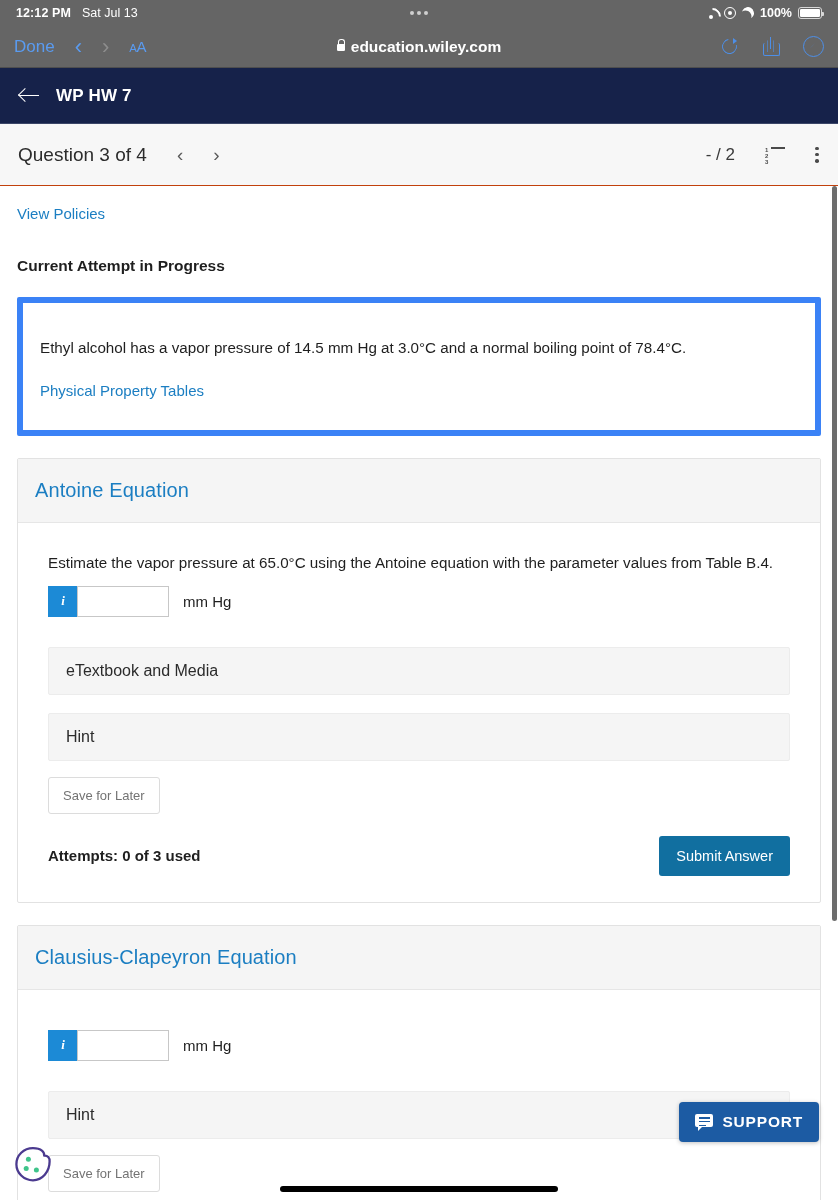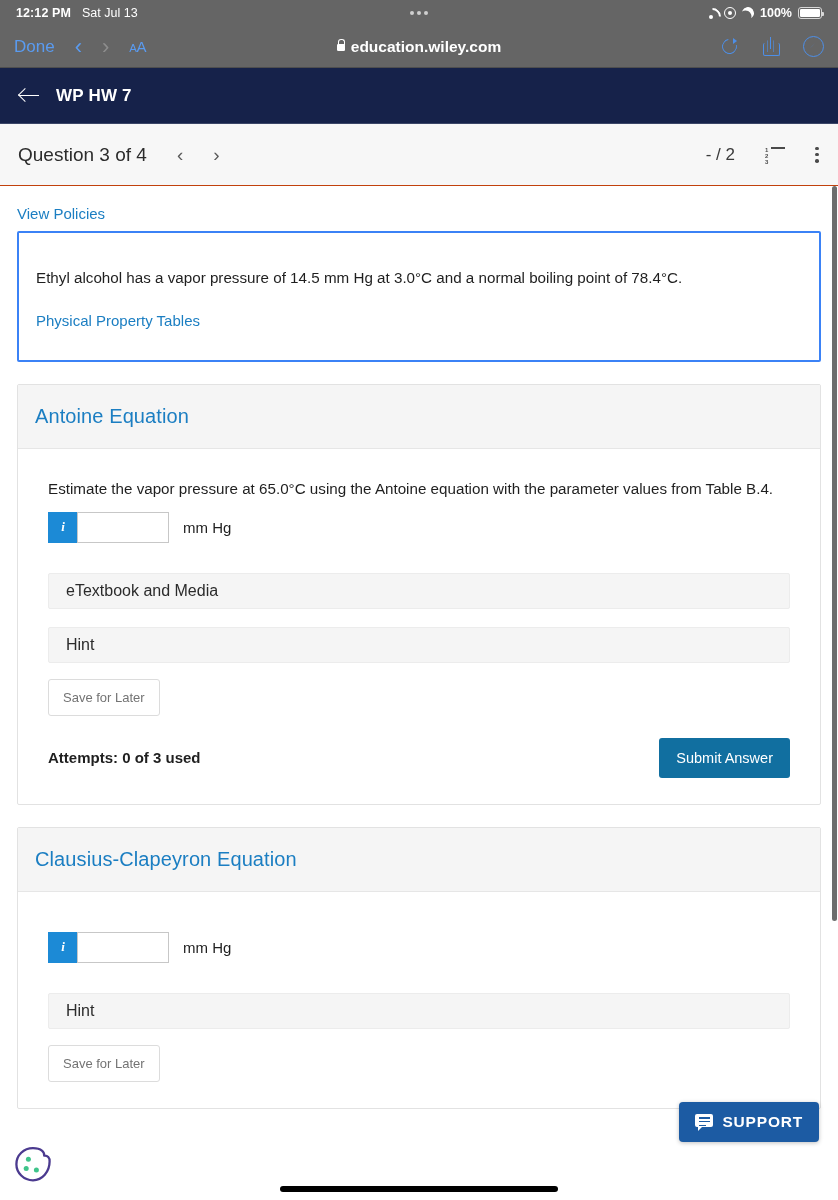--- a/index.html
+++ b/index.html
@@ -237,23 +237,23 @@
     cursor: pointer;
     display: inline-block;
   }
   .view-policies { margin: 19px 0 0 0; }
   .attempt-status {
     font-size: 15.5px; font-weight: 700; color: #1f1f1f;
     margin: 34px 0 0 0;
   }
 
   .card {
-    border: 2px solid #3b82f6;
+    border: 6px solid #3b82f6;
     background: #ffffff;
-    margin-top: 8px;
+    margin-top: 22px;
     border-radius: 2px;
   }
   .prompt-card { padding: 34px 17px 30px 17px; }
   .prompt-text {
     font-size: 15.2px; color: #1f1f1f; line-height: 1.5;
   }
   .prompt-link { margin-top: 22px; }
 
   .section { border: 1px solid #e2e2e2; background: #fff; margin-top: 22px; border-radius: 2px; }
   .section-head {
@@ -294,21 +294,21 @@
     padding: 0 6px;
     font-family: "Liberation Sans", sans-serif;
     outline: none;
   }
   .unit { font-size: 15px; color: #1f1f1f; }
 
   .accordion {
     background: #f5f5f5;
     border: 1px solid #ececec;
     border-radius: 2px;
-    padding: 8px 17px;
+    padding: 14px 17px;
     font-size: 16px;
     color: #2b2b2b;
     margin-top: 18px;
     cursor: pointer;
   }
   .accordion.first { margin-top: 30px; }
 
   .save-btn {
     margin-top: 16px;
     background: #ffffff;
@@ -485,20 +485,21 @@
     </span>
   </div>
 
   <div class="content">
     <div class="pad">
 
       <div class="view-policies">
         <a class="link">View Policies</a>
       </div>
 
+      <div class="attempt-status">Current Attempt in Progress</div>
 
       <div class="card prompt-card">
         <div class="prompt-text">Ethyl alcohol has a vapor pressure of 14.5 mm Hg at 3.0°C and a normal boiling point of 78.4°C.</div>
         <div class="prompt-link">
           <a class="link">Physical Property Tables</a>
         </div>
       </div>
 
       <div class="section">
         <div class="section-head">

